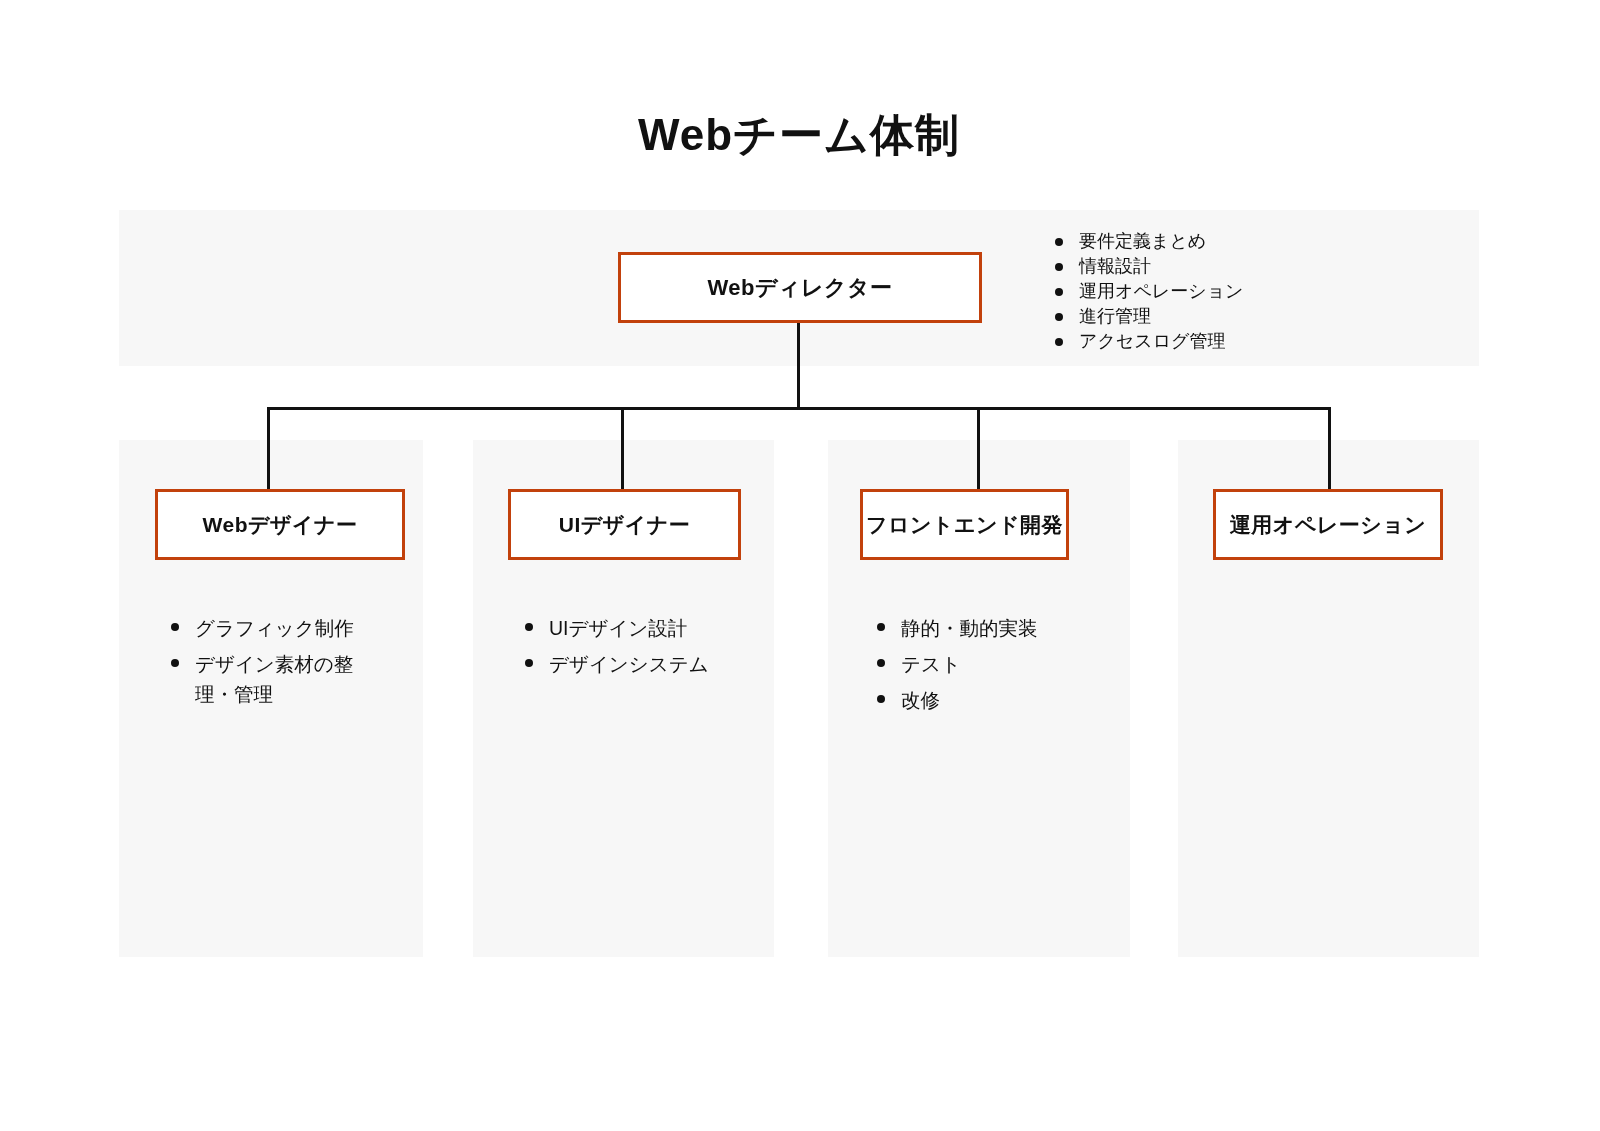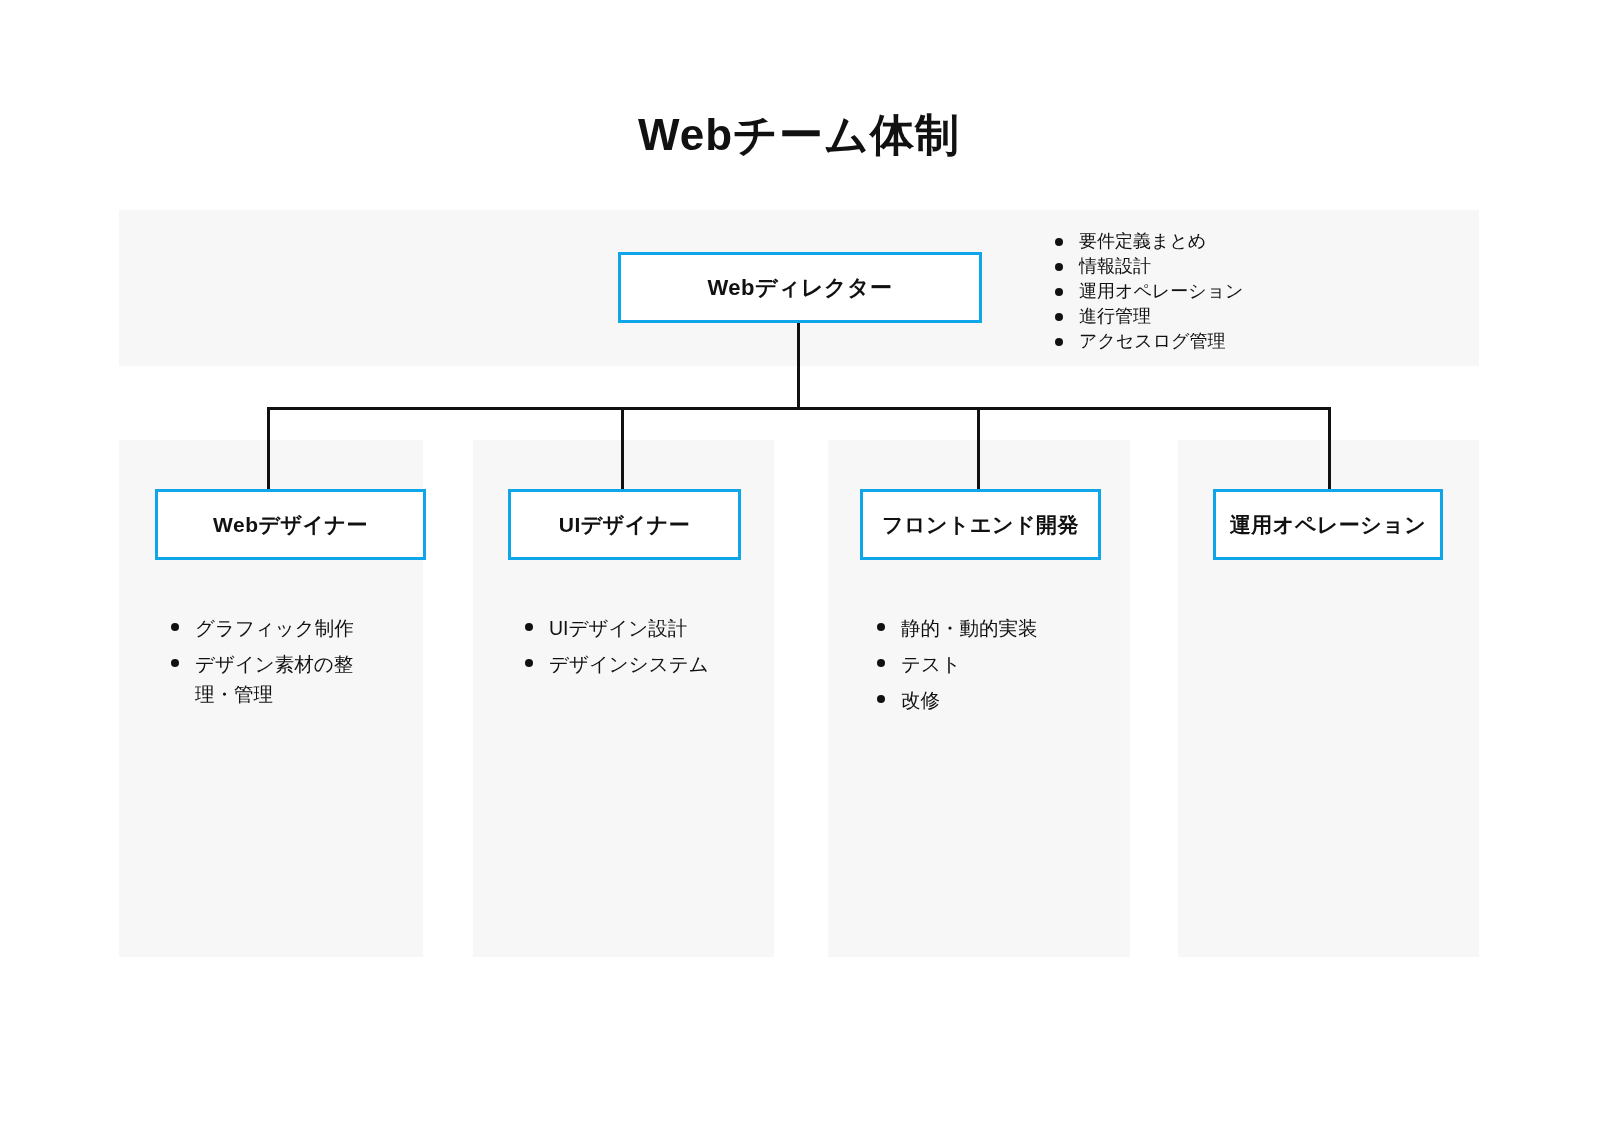--- a/index.html
+++ b/index.html
@@ -30,34 +30,34 @@
   .panel-col  { top: 440px; height: 517px; }
   .panel-col.c1 { left: 119px;  width: 304px; }
   .panel-col.c2 { left: 473px;  width: 301px; }
   .panel-col.c3 { left: 828px;  width: 302px; }
   .panel-col.c4 { left: 1178px; width: 301px; }
 
   .node-box {
     position: absolute;
     box-sizing: border-box;
     background: #ffffff;
-    border: 3px solid #0ea5e9;
+    border: 3px solid #c2410c;
     display: flex;
     align-items: center;
     justify-content: center;
     font-weight: bold;
     font-size: 21px;
     letter-spacing: 0.5px;
     z-index: 2;
   }
   .director-box { left: 618px; top: 252px; width: 364px; height: 71px; font-size: 22px; }
   .team-box     { top: 489px;  height: 71px; }
-  .team-box.b1  { left: 155px;  width: 271px; text-align: right; }
+  .team-box.b1  { left: 155px;  width: 250px; text-align: right; }
   .team-box.b2  { left: 508px;  width: 233px; }
-  .team-box.b3  { left: 860px;  width: 241px; }
+  .team-box.b3  { left: 860px;  width: 209px; }
   .team-box.b4  { left: 1213px; width: 230px; }
 
   .connector { position: absolute; background: #111111; z-index: 1; }
   .conn-v-top { left: 797px;  top: 320px; width: 3px;    height: 90px; }
   .conn-h-bar { left: 267px;  top: 407px; width: 1064px; height: 3px;  }
   .conn-v-c1  { left: 267px;  top: 407px; width: 3px;    height: 84px; }
   .conn-v-c2  { left: 621px;  top: 407px; width: 3px;    height: 84px; }
   .conn-v-c3  { left: 977px;  top: 407px; width: 3px;    height: 84px; }
   .conn-v-c4  { left: 1328px; top: 407px; width: 3px;    height: 84px; }
 

